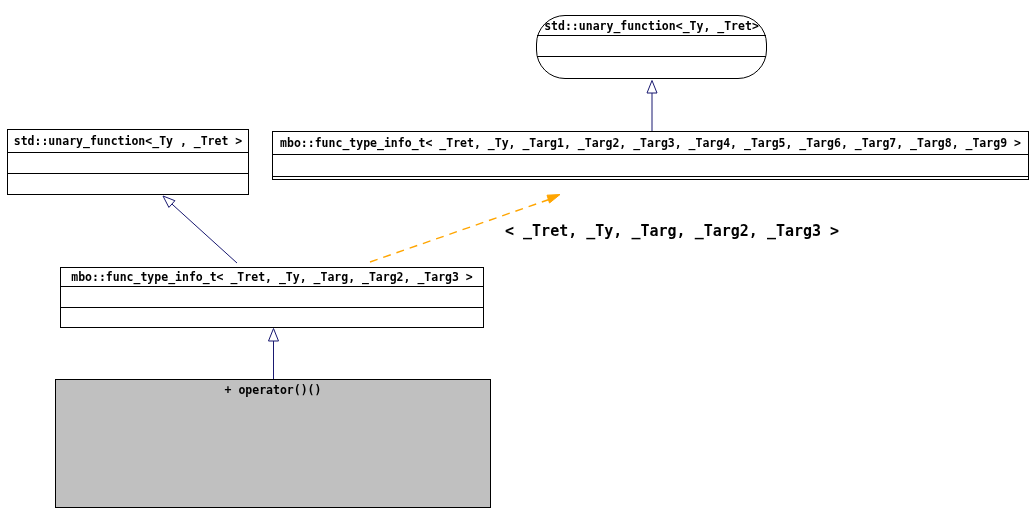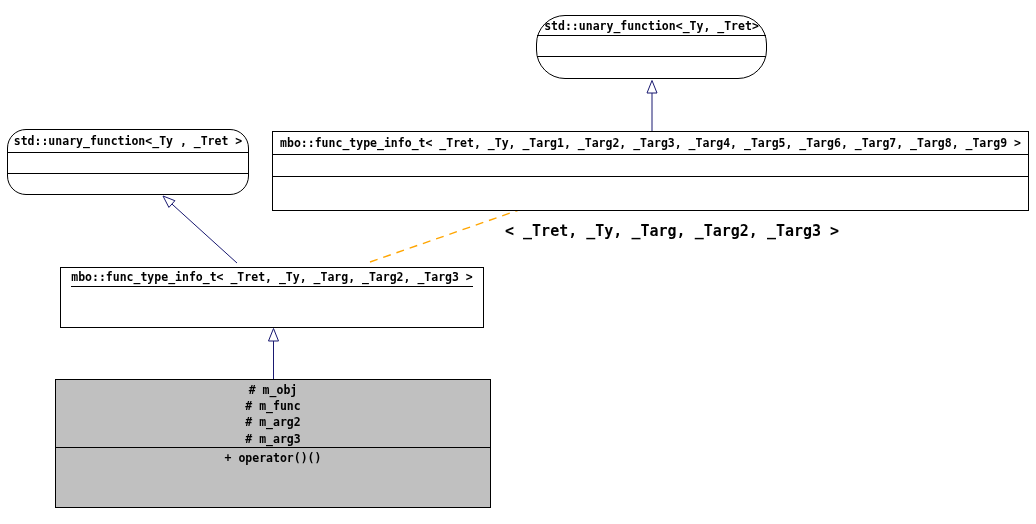--- a/index.html
+++ b/index.html
@@ -47,29 +47,29 @@
     font-weight: bold;
     font-size: 11.5px;
     text-align: center;
     white-space: nowrap;
     color: #000000;
   }
   #top-box    { left: 536px; top: 15px;  width: 231px; height: 64px; border-radius: 29px; }
   #top-box .title { height: 20px; }
   #top-box .compartment.mid { height: 21px; }
 
-  #left-box   { left: 7px;   top: 129px; width: 242px; height: 66px; border-radius: 19px; }
+  #left-box   { left: 7px;   top: 129px; width: 242px; height: 66px; }
   #left-box .title { height: 23px; }
   #left-box .compartment.mid { height: 21px; }
 
-  #right-box  { left: 272px; top: 131px; width: 757px; height: 80px; }
+  #right-box  { left: 272px; top: 131px; width: 757px; height: 49px; }
   #right-box .title { height: 23px; }
   #right-box .compartment.mid { height: 22px; }
 
-  #middle-box { left: 60px;  top: 267px; width: 424px; height: 61px; align-items: center; }
+  #middle-box { left: 60px;  top: 267px; width: 424px; height: 61px; }
   #middle-box .title { height: 19px; }
   #middle-box .compartment.mid { height: 21px; }
 
   #bottom-box { left: 55px;  top: 379px; width: 436px; height: 129px; background: #c0c0c0; }
   #bottom-box .title { height: 21px; }
   #bottom-box .attrs {
     box-sizing: border-box;
     border-bottom: 1px solid #000000;
     height: 68px;
     padding-top: 2px;
@@ -147,24 +147,18 @@
 
   <div id="template-arg-label">&lt; _Tret, _Ty, _Targ, _Targ2, _Targ3 &gt;</div>
 
   <div class="uml-box" id="middle-box">
     <div class="title">mbo::func_type_info_t&lt; _Tret, _Ty, _Targ, _Targ2, _Targ3 &gt;</div>
     <div class="compartment mid"></div>
     <div class="compartment last"></div>
   </div>
 
   <div class="uml-box" id="bottom-box">
-    <div class="compartment attrs">
-      <div class="member-row"># m_obj</div>
-      <div class="member-row"># m_func</div>
-      <div class="member-row"># m_arg2</div>
-      <div class="member-row"># m_arg3</div>
-    </div>
     <div class="compartment methods">
       <div class="member-row">+ operator()()</div>
     </div>
   </div>
 
 </div>
 
 </body></html>

